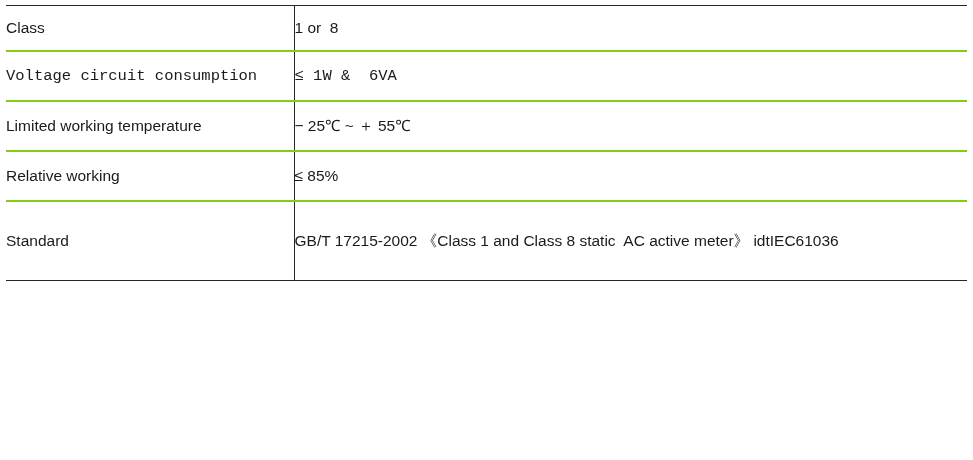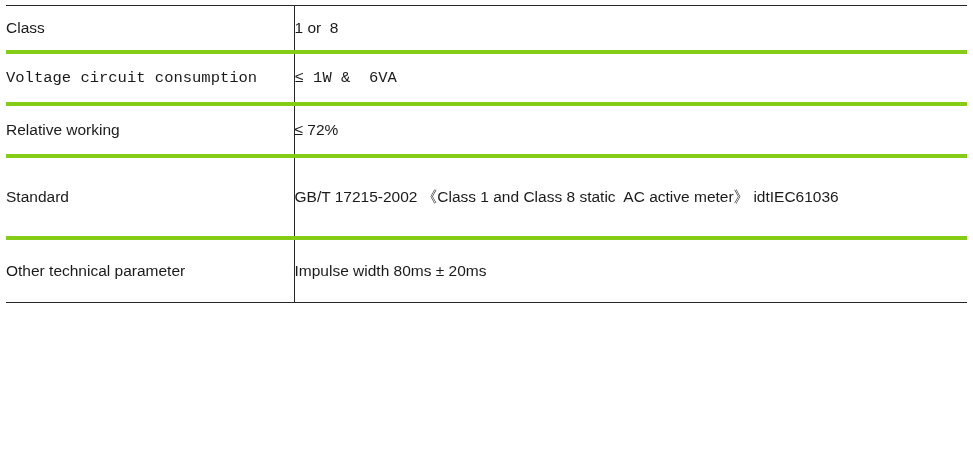--- a/index.html
+++ b/index.html
@@ -24,21 +24,21 @@
     width: 961px;
     border-collapse: collapse;
     table-layout: fixed;
     border-top: 1px solid #262626;
     border-bottom: 1px solid #262626;
   }
   table.spec-table col.c-label { width: 288px; }
   table.spec-table col.c-value { width: 673px; }
 
   table.spec-table td {
-    border-bottom: 4px solid #84cc16;
+    border-bottom: 2px solid #84cc16;
     vertical-align: middle;
     font-size: 15.5px;
     line-height: 1.45;
     color: #1a1a1a;
     padding: 0 0 0 0;
   }
   table.spec-table tr:last-child td {
     border-bottom: none;
   }
   td.label-cell {
@@ -85,39 +85,39 @@
         </td>
       </tr>
       <tr class="r1">
         <td class="label-cell">
           <span class="label-line">Voltage circuit consumption</span>
         </td>
         <td class="value-cell">
           <span class="value-text">≤ 1W &amp;  6VA</span>
         </td>
       </tr>
+      <tr class="r4">
+        <td class="label-cell">
+          <span class="label-line">Limited working temperature</span>
+        </td>
+        <td class="value-cell">
+          <span class="value-text">− 25℃ ~ ＋ 55℃</span>
+        </td>
+      </tr>
       <tr class="r5">
         <td class="label-cell">
           <span class="label-line">Relative working</span>
         </td>
         <td class="value-cell">
-          <span class="value-text">≤ 72%</span>
+          <span class="value-text">≤ 85%</span>
         </td>
       </tr>
       <tr class="r6">
         <td class="label-cell">
           <span class="label-line">Standard</span>
         </td>
         <td class="value-cell">
           <span class="value-text">GB/T 17215-2002 《Class 1 and Class 8 static  AC active meter》 idtIEC61036</span>
         </td>
       </tr>
-      <tr class="r7">
-        <td class="label-cell">
-          <span class="label-line">Other technical parameter</span>
-        </td>
-        <td class="value-cell">
-          <span class="value-text">Impulse width 80ms ± 20ms</span>
-        </td>
-      </tr>
     </tbody>
   </table>
 </div>
 
 </body></html>

